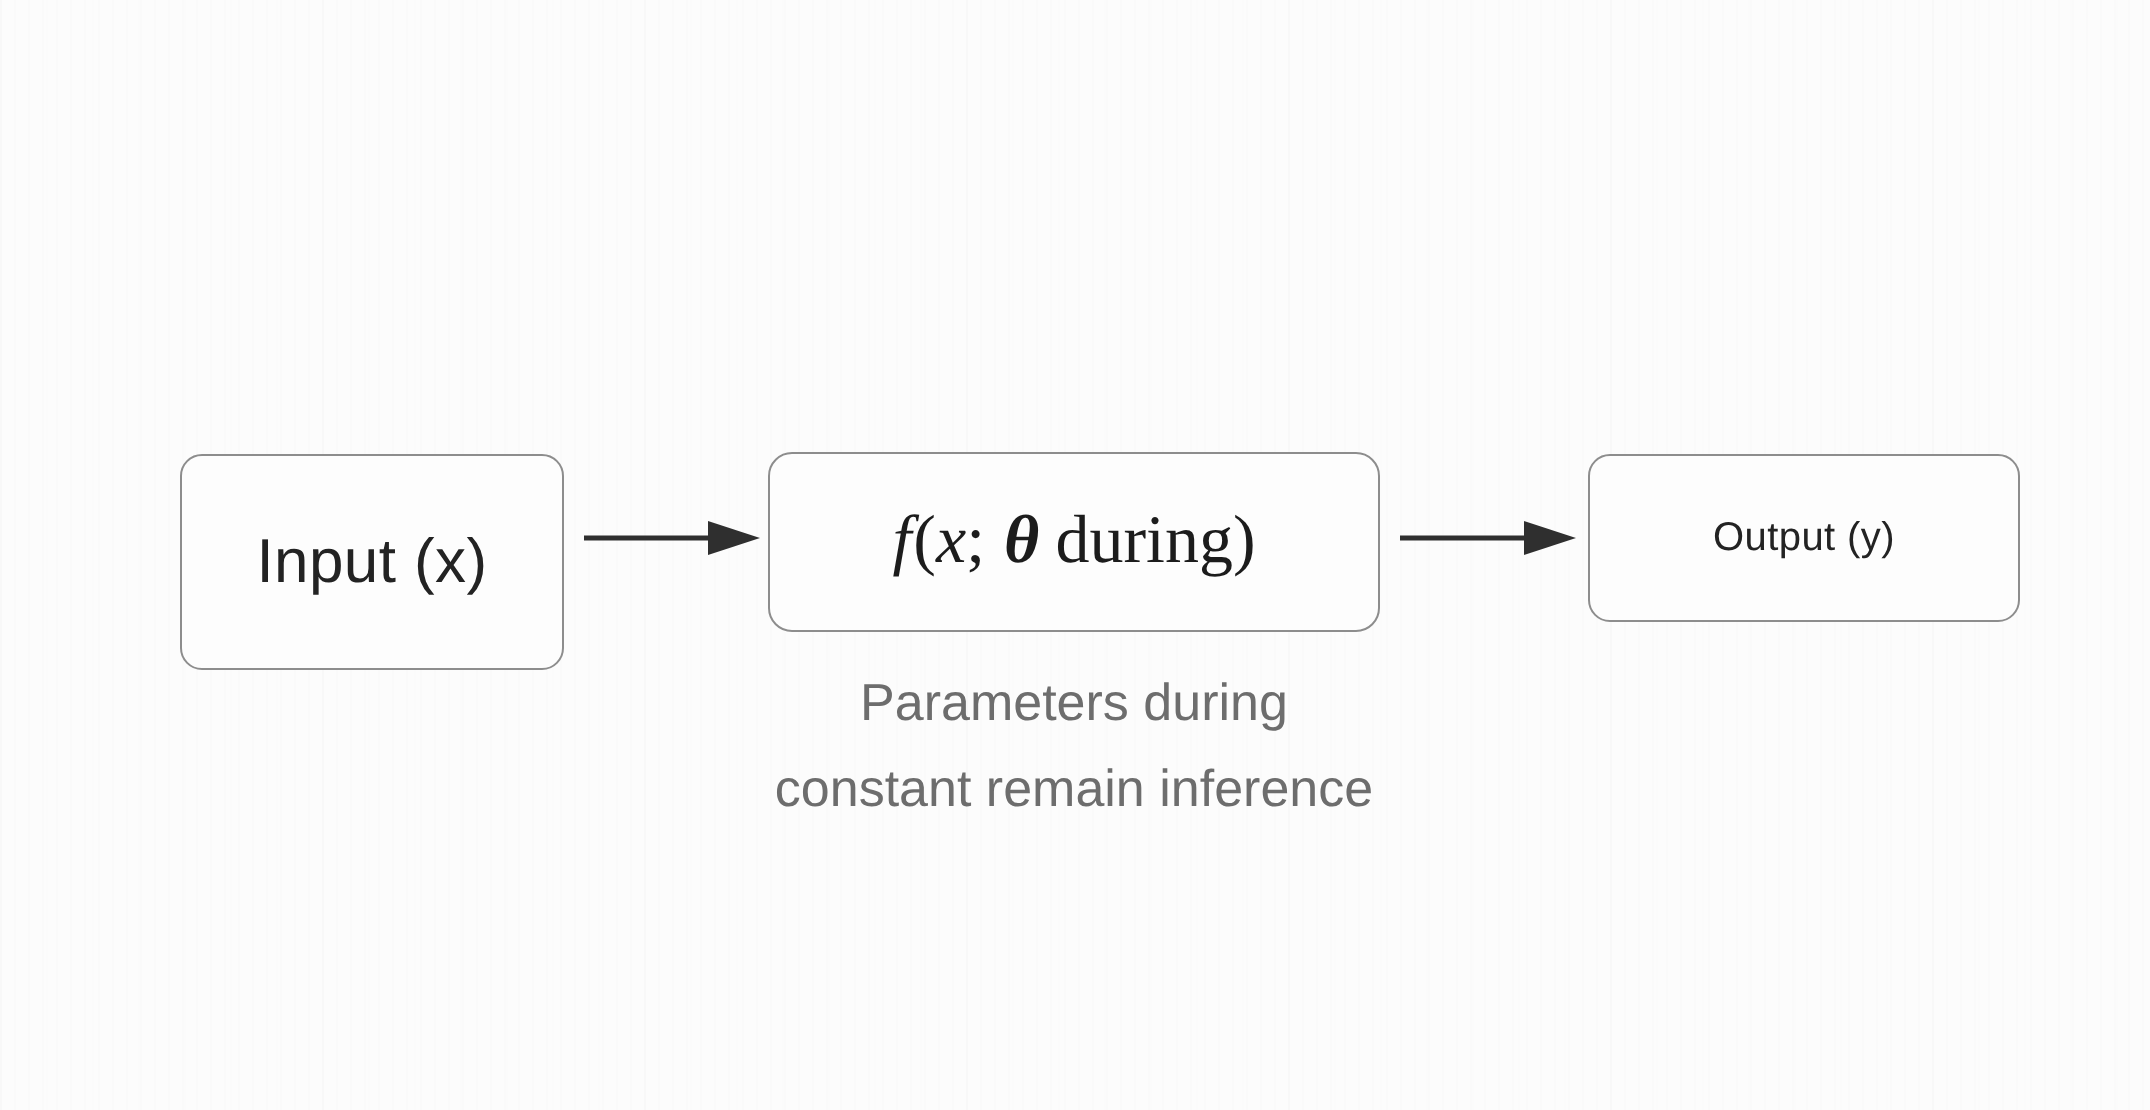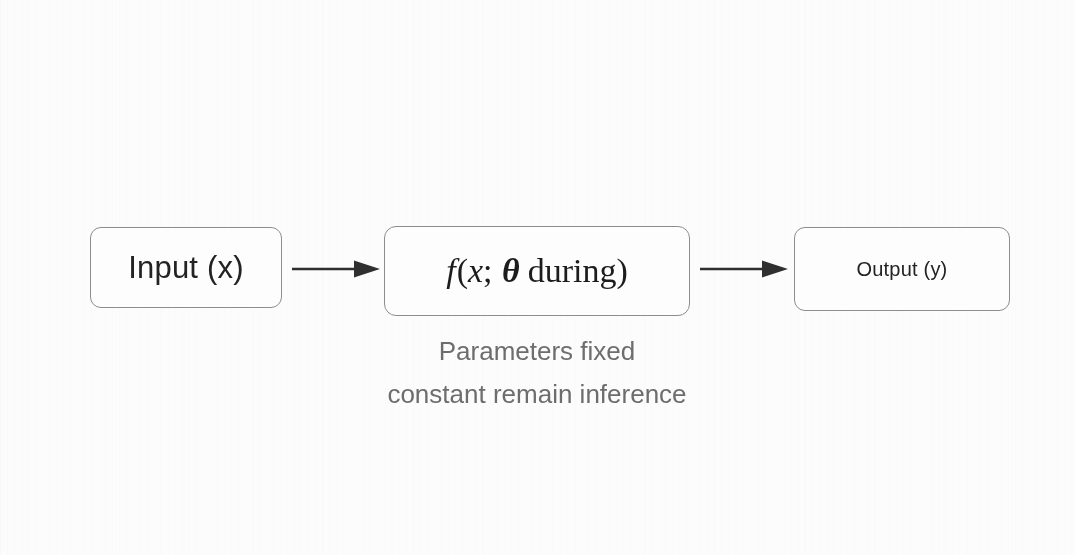--- a/index.html
+++ b/index.html
@@ -55,21 +55,21 @@
     align-items: center;
     justify-content: center;
     color: #232323;
     white-space: nowrap;
   }
 
   .node-input {
     left: 90px;
     top: 227px;
     width: 192px;
-    height: 81px;
+    height: 108px;
     font-size: 31px;
     font-weight: 300;
     letter-spacing: 0.2px;
   }
 
   .node-model {
     left: 384px;
     top: 226px;
     width: 306px;
     height: 90px;
@@ -166,17 +166,17 @@
       <line x1="0" y1="12" x2="66" y2="12" stroke="#2f2f2f" stroke-width="2.4"></line>
       <polygon points="62,3.5 88,12 62,20.5" fill="#2f2f2f"></polygon>
     </svg>
   </div>
 
   <div class="node node-output">
     <span>Output (y)</span>
   </div>
 
   <div class="caption">
-    <span class="caption-line">Parameters fixed</span>
+    <span class="caption-line">Parameters during</span>
     <span class="caption-line">constant remain inference</span>
   </div>
 
 </div>
 
 </body></html>

